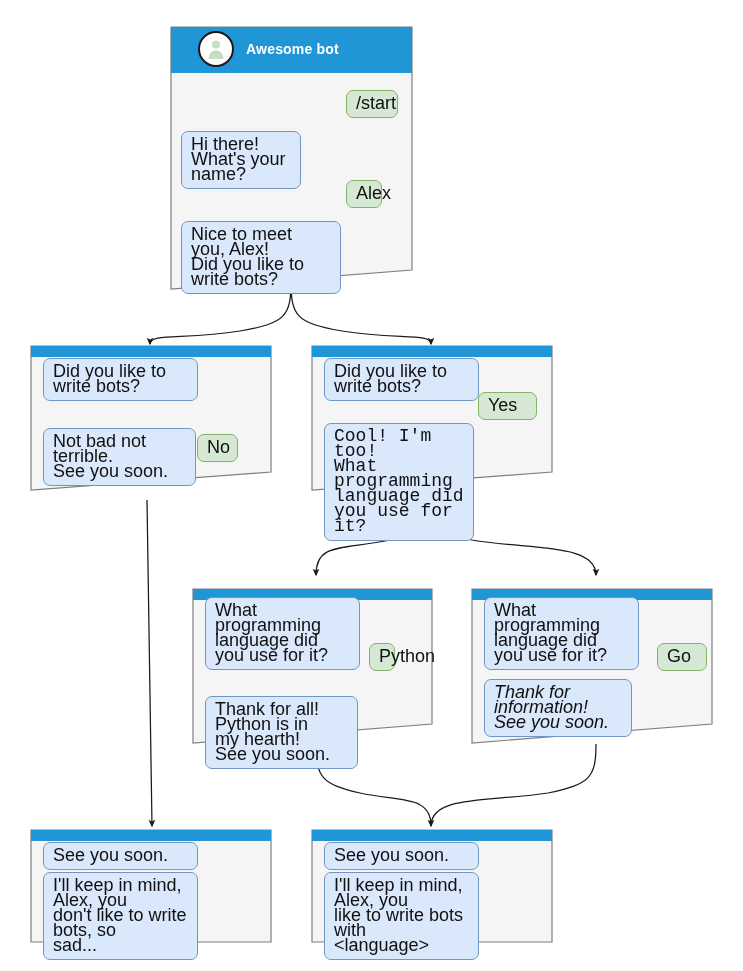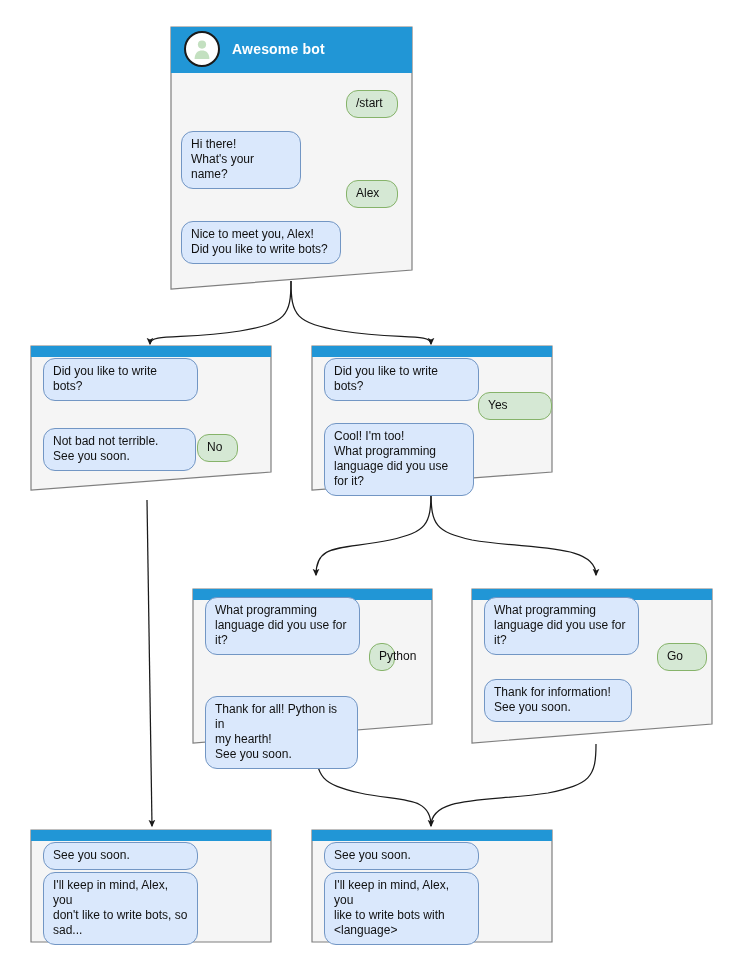--- a/index.html
+++ b/index.html
@@ -50,21 +50,21 @@
   }
 
   
   .node-header-full {
     position: absolute;
     left: 0; top: 0;
     width: 100%;
     height: 46px;
     display: flex;
     align-items: center;
-    padding-left: 14px;
+    padding-left: 28px;
     box-sizing: border-box;
   }
   .avatar {
     width: 36px;
     height: 36px;
     border-radius: 50%;
     background: #ffffff;
     border: 2px solid #1a1a1a;
     box-sizing: border-box;
     display: flex;
@@ -77,24 +77,24 @@
     color: #ffffff;
     font-size: 14px;
     font-weight: bold;
     letter-spacing: 0.2px;
   }
 
   
   .msg {
     position: absolute;
     box-sizing: border-box;
-    border-radius: 12px;
+    border-radius: 7px;
     border-width: 1px;
     border-style: solid;
-    font-size: 12px;
+    font-size: 18px;
     line-height: 15px;
     color: #101010;
     padding: 5px 9px 6px 9px;
     white-space: pre-line;
   }
   .msg.bot {
     background: #dae8fc;
     border-color: #7296c4;
     text-align: left;
   }
@@ -149,21 +149,21 @@
           </svg>
         </div>
         <span class="bot-title">Awesome bot</span>
       </div>
 
       <div class="msg user" style="left:176px; top:64px; width:52px;">/start</div>
 
       <div class="msg bot" style="left:11px; top:105px; width:120px;">Hi there!
 What's your name?</div>
 
-      <div class="msg user" style="left:176px; top:154px; width:52px;">Alex</div>
+      <div class="msg user" style="left:176px; top:154px; width:36px;">Alex</div>
 
       <div class="msg bot" style="left:11px; top:195px; width:160px;">Nice to meet you, Alex!
 Did you like to write bots?</div>
     </div>
   </div>
 
   <div class="chat-node" style="left:30px; top:345px; width:242px; height:146px;">
     <svg class="node-shape" viewBox="0 0 242 146" preserveAspectRatio="none">
       <path d="M1,1 L241,1 L241,127 L1,145 Z" fill="#f5f5f5" stroke="#7f7f7f" stroke-width="1.2"></path>
       <path d="M1,1 L241,1 L241,12 L1,12 Z" fill="#2196d6" stroke="none"></path>
@@ -176,22 +176,22 @@
     </div>
   </div>
 
   <div class="chat-node" style="left:311px; top:345px; width:242px; height:146px;">
     <svg class="node-shape" viewBox="0 0 242 146" preserveAspectRatio="none">
       <path d="M1,1 L241,1 L241,127 L1,145 Z" fill="#f5f5f5" stroke="#7f7f7f" stroke-width="1.2"></path>
       <path d="M1,1 L241,1 L241,12 L1,12 Z" fill="#2196d6" stroke="none"></path>
     </svg>
     <div class="node-content">
       <div class="msg bot" style="left:13px; top:13px; width:155px;">Did you like to write bots?</div>
-      <div class="msg user" style="left:167px; top:47px; width:74px;">Yes</div>
-      <div class="msg bot" style="left:13px; top:78px; width:150px;">Cool! I'm too!
+      <div class="msg user" style="left:167px; top:47px; width:59px;">Yes</div>
+      <div class="msg bot" style="left:13px; top:78px; width:150px;font-family:Liberation Mono, monospace;">Cool! I'm too!
 What programming
 language did you use for it?</div>
     </div>
   </div>
 
   <div class="chat-node" style="left:192px; top:588px; width:241px; height:156px;">
     <svg class="node-shape" viewBox="0 0 241 156" preserveAspectRatio="none">
       <path d="M1,1 L240,1 L240,136 L1,155 Z" fill="#f5f5f5" stroke="#7f7f7f" stroke-width="1.2"></path>
       <path d="M1,1 L240,1 L240,12 L1,12 Z" fill="#2196d6" stroke="none"></path>
     </svg>
@@ -207,21 +207,21 @@
 
   <div class="chat-node" style="left:471px; top:588px; width:242px; height:156px;">
     <svg class="node-shape" viewBox="0 0 242 156" preserveAspectRatio="none">
       <path d="M1,1 L241,1 L241,136 L1,155 Z" fill="#f5f5f5" stroke="#7f7f7f" stroke-width="1.2"></path>
       <path d="M1,1 L241,1 L241,12 L1,12 Z" fill="#2196d6" stroke="none"></path>
     </svg>
     <div class="node-content">
       <div class="msg bot" style="left:13px; top:9px; width:155px;">What programming
 language did you use for it?</div>
       <div class="msg user" style="left:186px; top:55px; width:50px;">Go</div>
-      <div class="msg bot" style="left:13px; top:91px; width:148px;">Thank for information!
+      <div class="msg bot" style="left:13px; top:91px; width:148px;font-style:italic;">Thank for information!
 See you soon.</div>
     </div>
   </div>
 
   <div class="chat-node" style="left:30px; top:829px; width:242px; height:114px;">
     <svg class="node-shape" viewBox="0 0 242 114" preserveAspectRatio="none">
       <path d="M1,1 L241,1 L241,113 L1,113 Z" fill="#f5f5f5" stroke="#7f7f7f" stroke-width="1.2"></path>
       <path d="M1,1 L241,1 L241,12 L1,12 Z" fill="#2196d6" stroke="none"></path>
     </svg>
     <div class="node-content">

